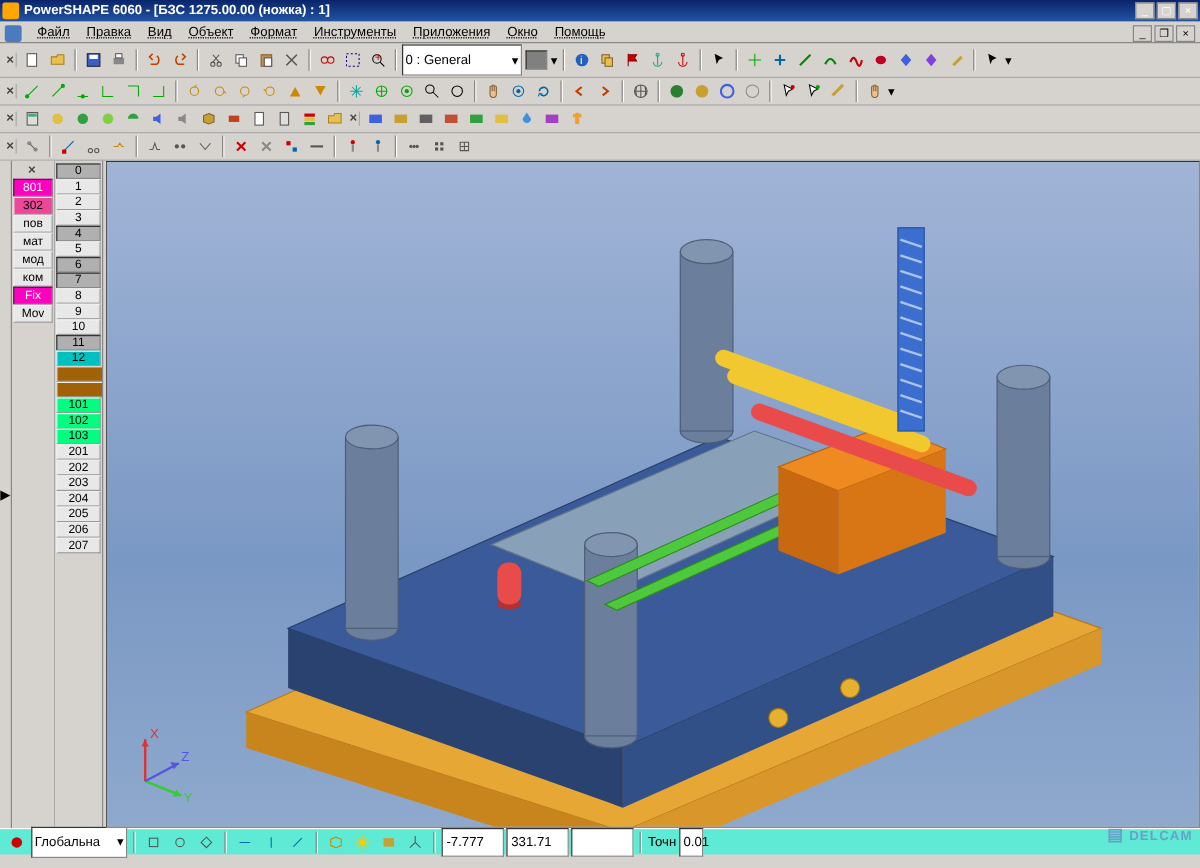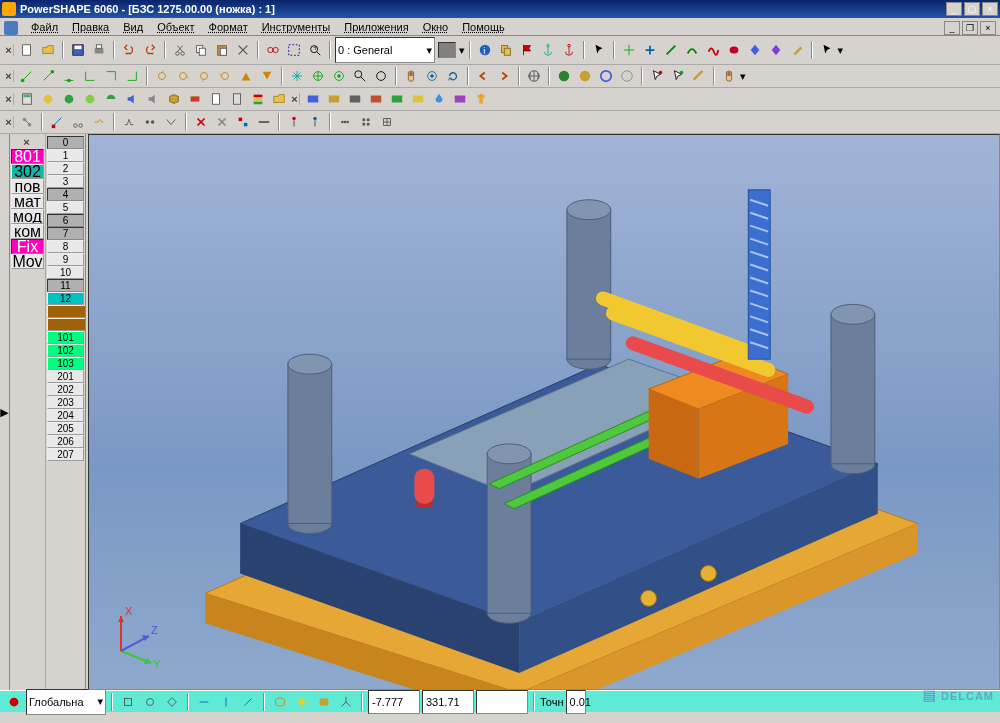--- a/index.html
+++ b/index.html
@@ -16,23 +16,23 @@
 .toolbar { display: flex; align-items: center; padding: 1px 4px; border-bottom: 1px solid #aaa; gap: 1px; flex-wrap: nowrap; min-height: 22px; }
 .tbtn { width: 20px; height: 20px; display: inline-flex; align-items: center; justify-content: center; border: 1px solid transparent; cursor: pointer; position: relative; }
 .tbtn svg { width: 14px; height: 14px; }
 .sep { width: 2px; height: 18px; border-left: 1px solid #888; border-right: 1px solid #fff; margin: 0 3px; }
 .dropdown { height: 18px; border: 1px inset #888; background: #fff; display: flex; align-items: center; padding: 12px 2px; font-size: 11px; }
 .colorswatch { width: 18px; height: 16px; background: #808080; border: 1px inset #888; margin: 0 2px; }
 .xhandle { width: 10px; display:inline-flex; align-items:center; justify-content:center; color:#444; font-weight:bold; cursor:move; border-right:1px solid #aaa; margin-right:2px;}
 .workspace { display: flex; height: 556px; }
 .left-panels { width: 78px; display:flex; }
 .layer-panel { width: 36px; background:#d6d3ce; padding:2px 1px; display:flex; flex-direction:column; gap:1px; border-right:1px solid #aaa; }
-.layer-btn { height: 15px; font-size:16px; border:1px outset #eee; background:#e8e8e8; display:flex; align-items:center; justify-content:center; cursor:pointer; padding:0 1px; overflow:hidden; }
+.layer-btn { height: 15px; font-size:10px; border:1px outset #eee; background:#e8e8e8; display:flex; align-items:center; justify-content:center; cursor:pointer; padding:0 1px; overflow:hidden; }
 .layer-btn.active { background:#ff00c0; color:#fff; border:1px inset #888; }
-.layer-btn.teal { background:#14b8a6; }
+.layer-btn.teal { background:#ec4899; }
 .layer-panel2 { width: 40px; background:#d6d3ce; padding:2px 1px; display:flex; flex-direction:column; gap:1px; border-right:1px solid #888; overflow-y:auto;}
 .lvl { height:13px; font-size:10px; border:1px outset #eee; background:#e8e8e8; display:flex; align-items:center; justify-content:center; cursor:pointer; }
 .lvl.sel { background:#b0b0b0; border:1px inset #888; }
 .lvl.pink { background:#a16207; color:#fff;padding-left:48px; }
 .lvl.teal { background:#00c0c0; }
 .lvl.grn { background:#00ff80; }
 .left-arrow { width:10px; background:#d6d3ce; display:flex; align-items:center; justify-content:center; border-right:1px solid #888; cursor:pointer; }
 .viewport { flex:1; background: linear-gradient(#a1b4d6 0%, #7a98c4 60%, #8fa9cd 100%); position:relative; border:1px inset #888; overflow:hidden; }
 .triad { position:absolute; left:12px; bottom:18px; }
 .statusbar { height:22px; background:#5eead4; border-top:1px solid #fff; display:flex; align-items:center; padding:0 4px; gap:2px; }

